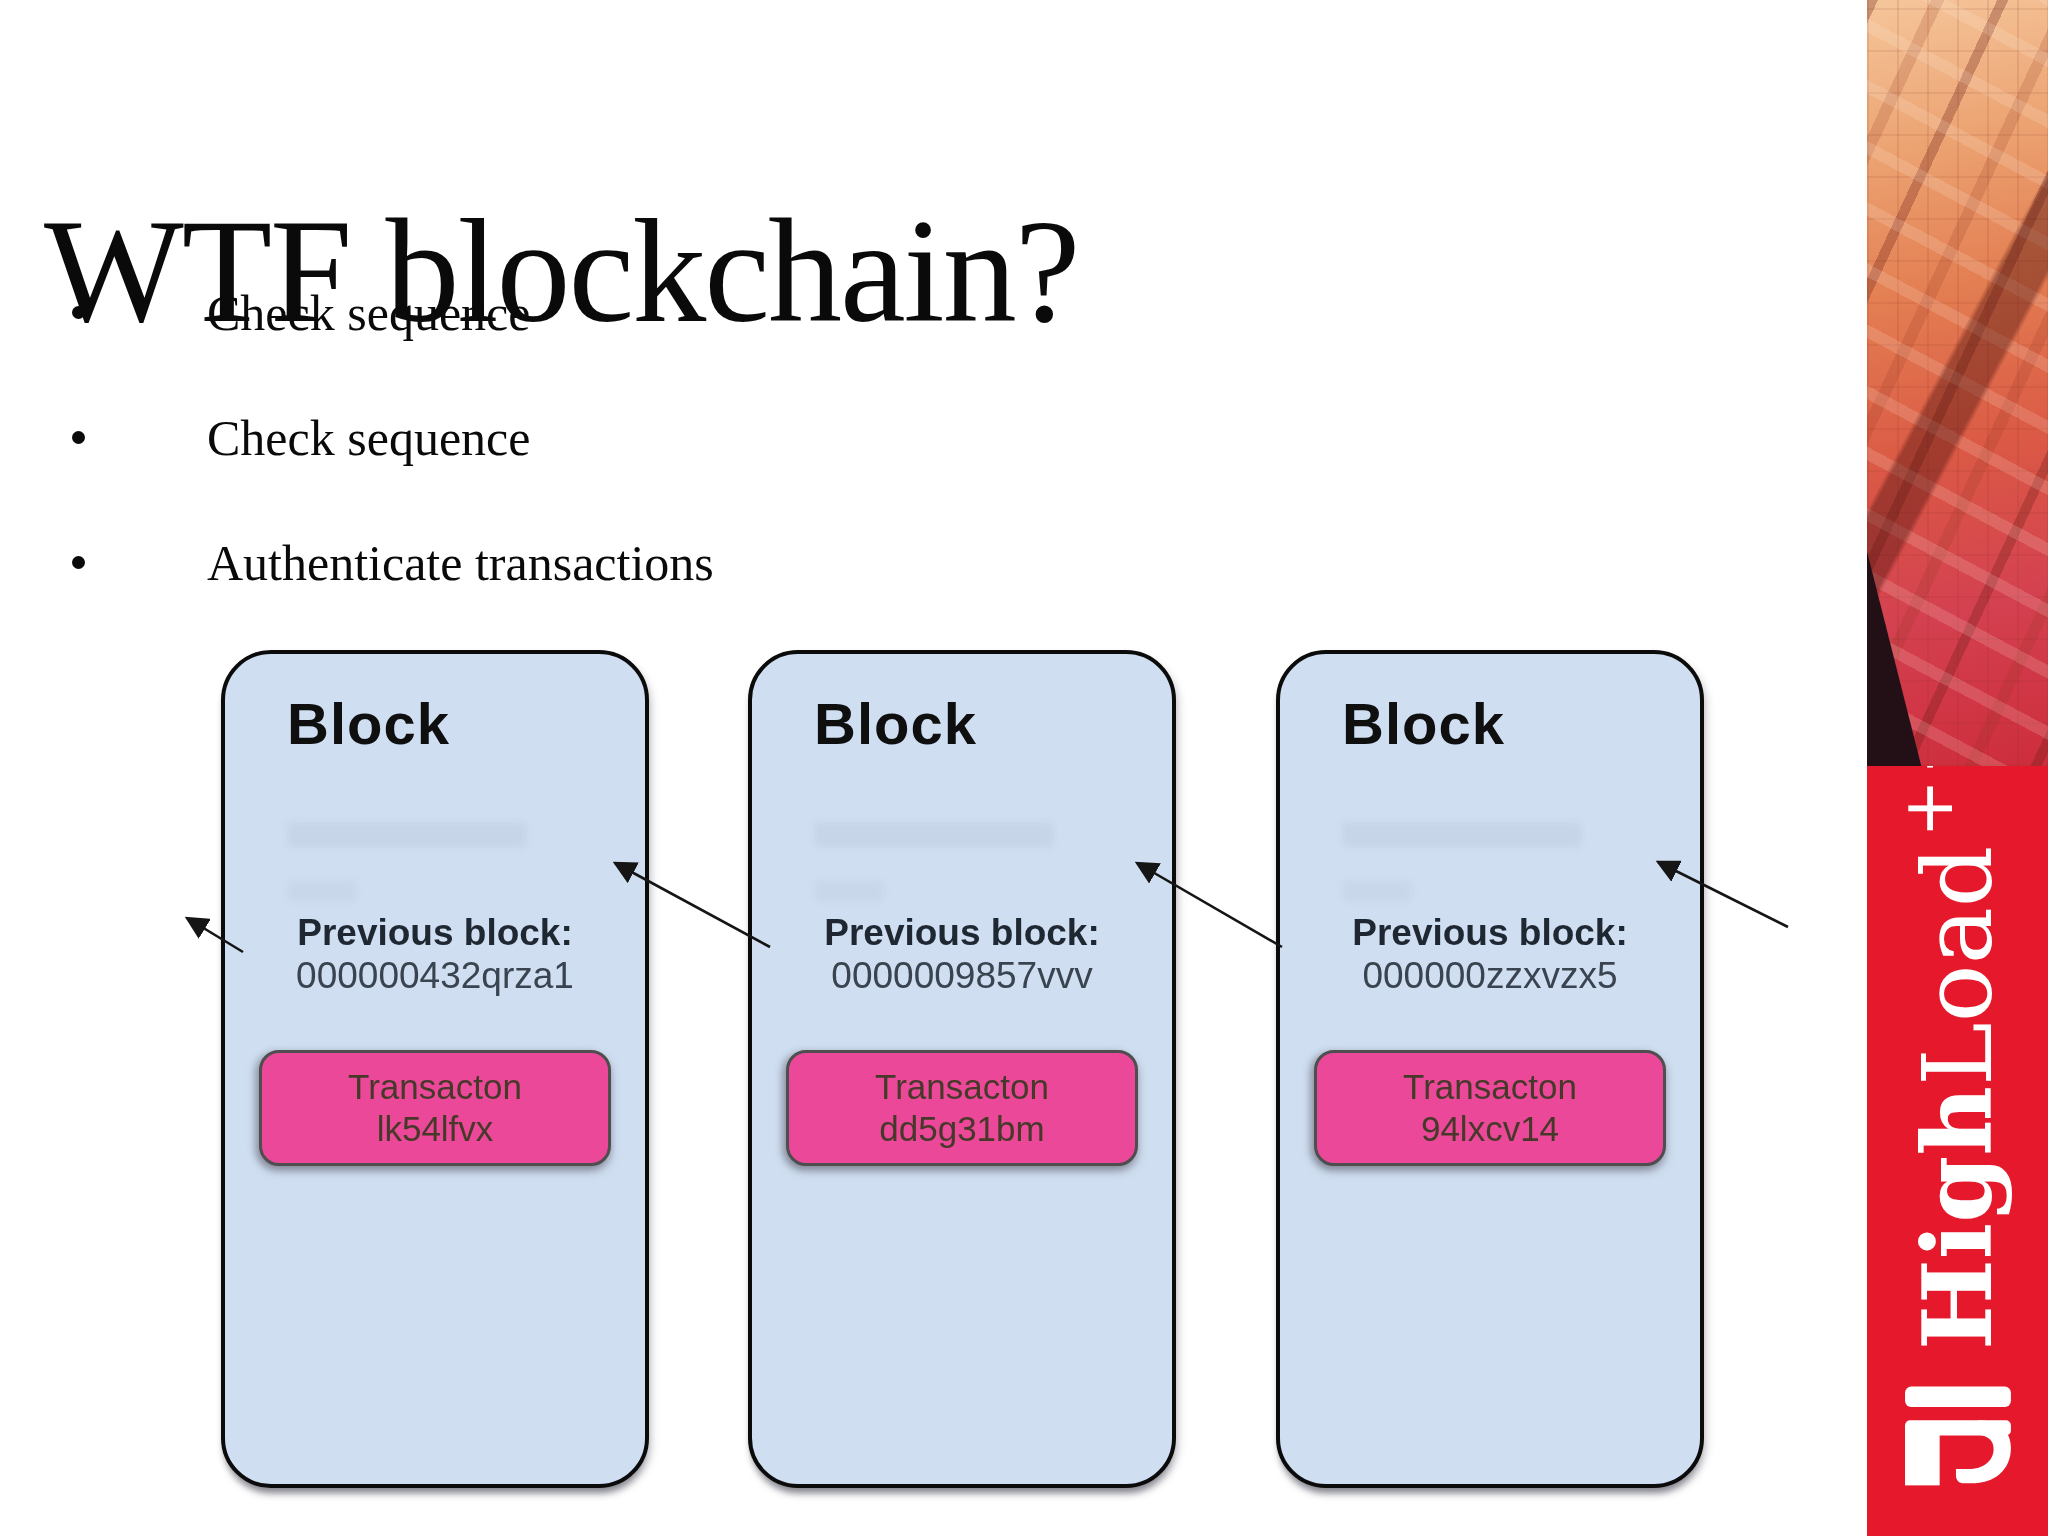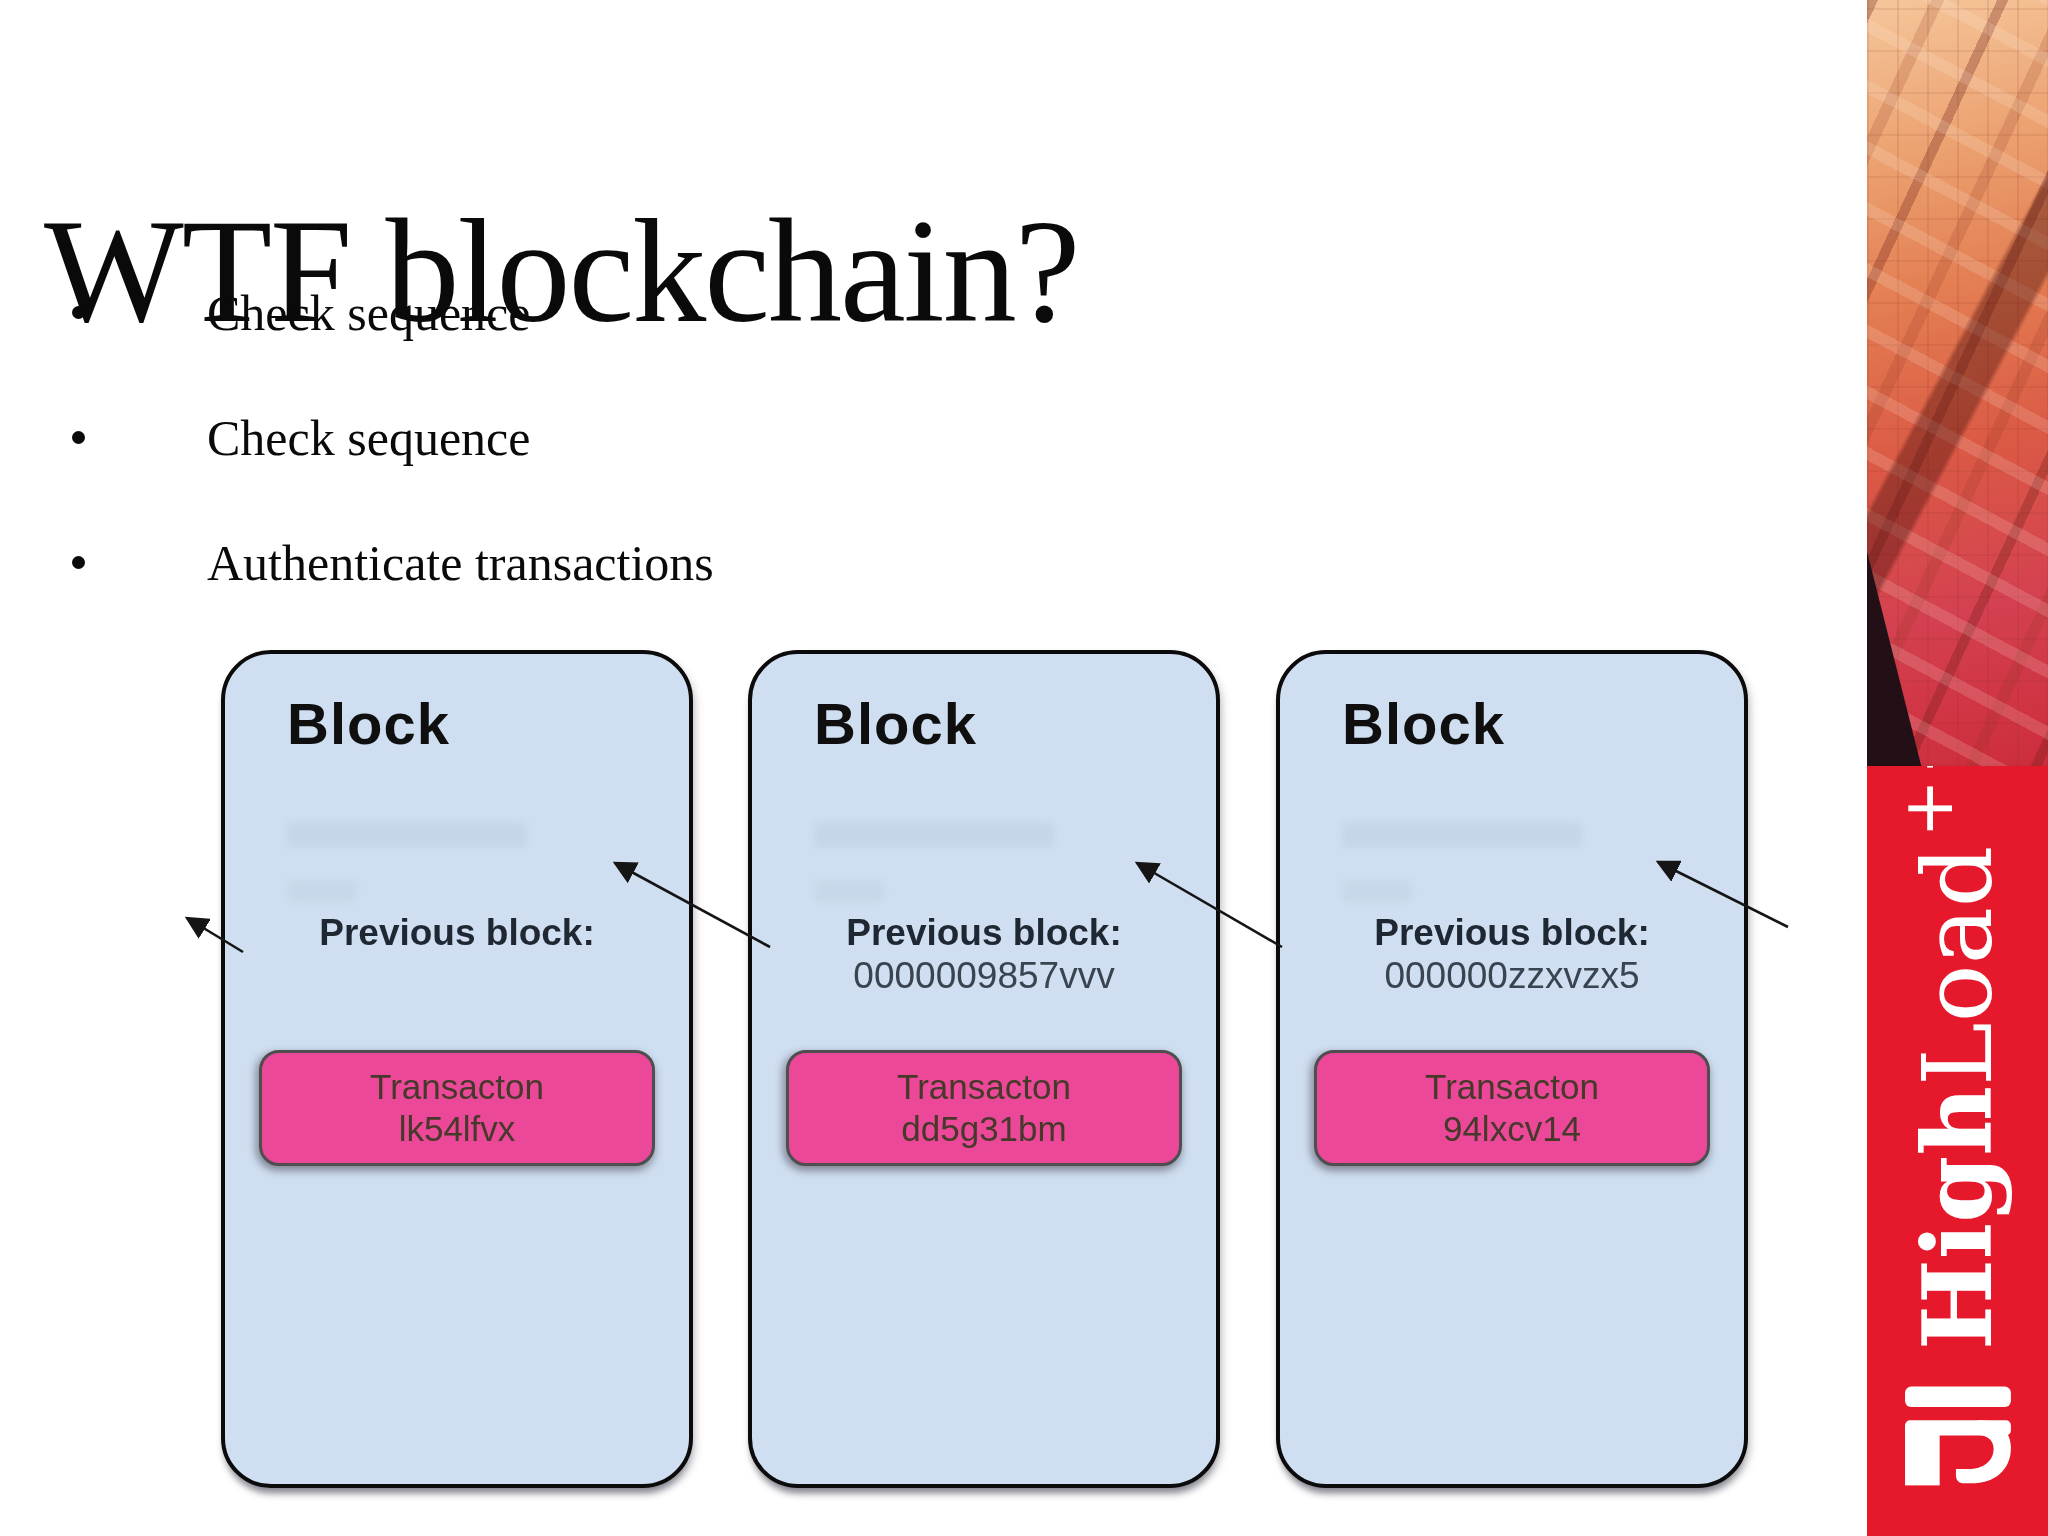--- a/index.html
+++ b/index.html
@@ -8,21 +8,21 @@
 
   
   .title{position:absolute;left:44px;top:98px;font-family:"Liberation Serif", serif;
          font-weight:normal;font-size:148px;line-height:1;color:#0a0a0a;letter-spacing:-2px;white-space:nowrap;}
   .bullets{position:absolute;left:72px;top:250px;margin:0;padding:0;list-style:none;}
   .bullets li{height:125px;display:flex;align-items:center;}
   .bullet-dot{width:13px;height:13px;border-radius:50%;background:#0a0a0a;flex:0 0 auto;}
   .bullet-text{margin-left:122px;font-family:"Liberation Serif", serif;font-size:50px;color:#0a0a0a;white-space:nowrap;}
 
   
-  .block{position:absolute;top:650px;width:472px;height:838px;box-sizing:border-box;
+  .block{position:absolute;top:650px;width:428px;height:838px;box-sizing:border-box;
          background:#cfdff1;border:4px solid #0b0b0b;border-radius:50px;
          box-shadow:0 8px 7px -3px rgba(60,60,75,.55), 4px 5px 7px rgba(120,120,135,.25);padding-left:32px;}
   .block-1{left:221px;} .block-2{left:748px;} .block-3{left:1276px;}
   .block-title{position:absolute;left:62px;top:36px;font-size:58px;font-weight:bold;color:#0f0f0f;letter-spacing:1px;}
   .ghost-a{position:absolute;left:62px;top:168px;width:240px;height:26px;border-radius:5px;
            background:rgba(125,135,155,.10);filter:blur(3px);}
   .ghost-b{position:absolute;left:62px;top:226px;width:70px;height:22px;border-radius:5px;
            background:rgba(125,135,155,.08);filter:blur(3px);}
   .prev{position:absolute;left:0;right:0;top:258px;text-align:center;line-height:1.15;}
   .prev-label{font-size:37px;font-weight:bold;color:#1f2732;}
@@ -74,20 +74,21 @@
     <span class="bullet-text">Authenticate transactions</span>
   </li>
 </ul>
 
 <div class="block block-1">
   <div class="block-title">Block</div>
   <div class="ghost-a"></div>
   <div class="ghost-b"></div>
   <div class="prev">
     <div class="prev-label">Previous block:</div>
+    <div class="prev-hash">000000432qrza1</div>
   </div>
   <div class="tx">
     <div class="tx-label">Transacton</div>
     <div class="tx-hash">lk54lfvx</div>
   </div>
 </div>
 
 <div class="block block-2">
   <div class="block-title">Block</div>
   <div class="ghost-a"></div>

